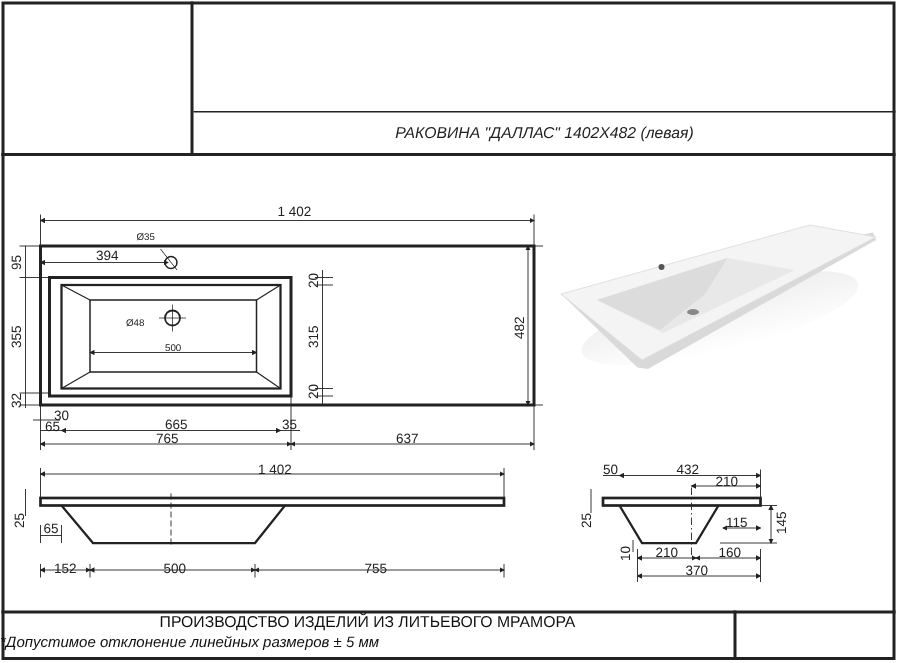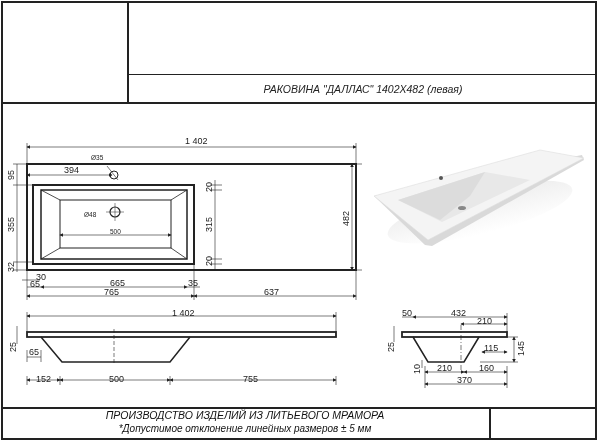--- a/index.html
+++ b/index.html
@@ -1,21 +1,21 @@
 <!DOCTYPE html>
 <html><head>
 <meta charset="utf-8">
 <style>
   html, body { margin:0; padding:0; background:#fff; }
   body { width:600px; height:442px; position:relative; overflow:hidden; font-family:"Liberation Sans", sans-serif; }
   .frame { position:absolute; left:1px; top:1px; width:596px; height:439px; border:2px solid #222; box-sizing:border-box; }
   .box { position:absolute; box-sizing:border-box; }
   .title { position:absolute; left:129px; top:75px; width:468px; height:28px; display:flex; align-items:center; justify-content:center; font-style:italic; font-size:10.5px; color:#222; }
-  .foot1 { position:absolute; left:0; top:409px; width:490px; text-align:center; font-style:italic; font-size:10.5px; color:#111; }
-  .foot2 { position:absolute; left:0; top:423px; width:490px; text-align:center; font-style:italic; font-size:10px; color:#111; }
+  .foot1 { position:absolute; left:0; top:409px; width:490px; text-align:center; font-size:10.5px; color:#111; }
+  .foot2 { position:absolute; left:0; top:423px; width:490px; text-align:left; font-style:italic; font-size:10px; color:#111; }
   svg text { font-family:"Liberation Sans", sans-serif; font-size:9px; fill:#222; }
   svg .sm { font-size:6.5px; }
 </style>
 </head>
 <body>
 
 <div class="frame"></div>
 
 <div class="box" style="left:1px;top:1px;width:128px;height:103px;border-right:2px solid #222;border-bottom:2px solid #222;"></div>
 

